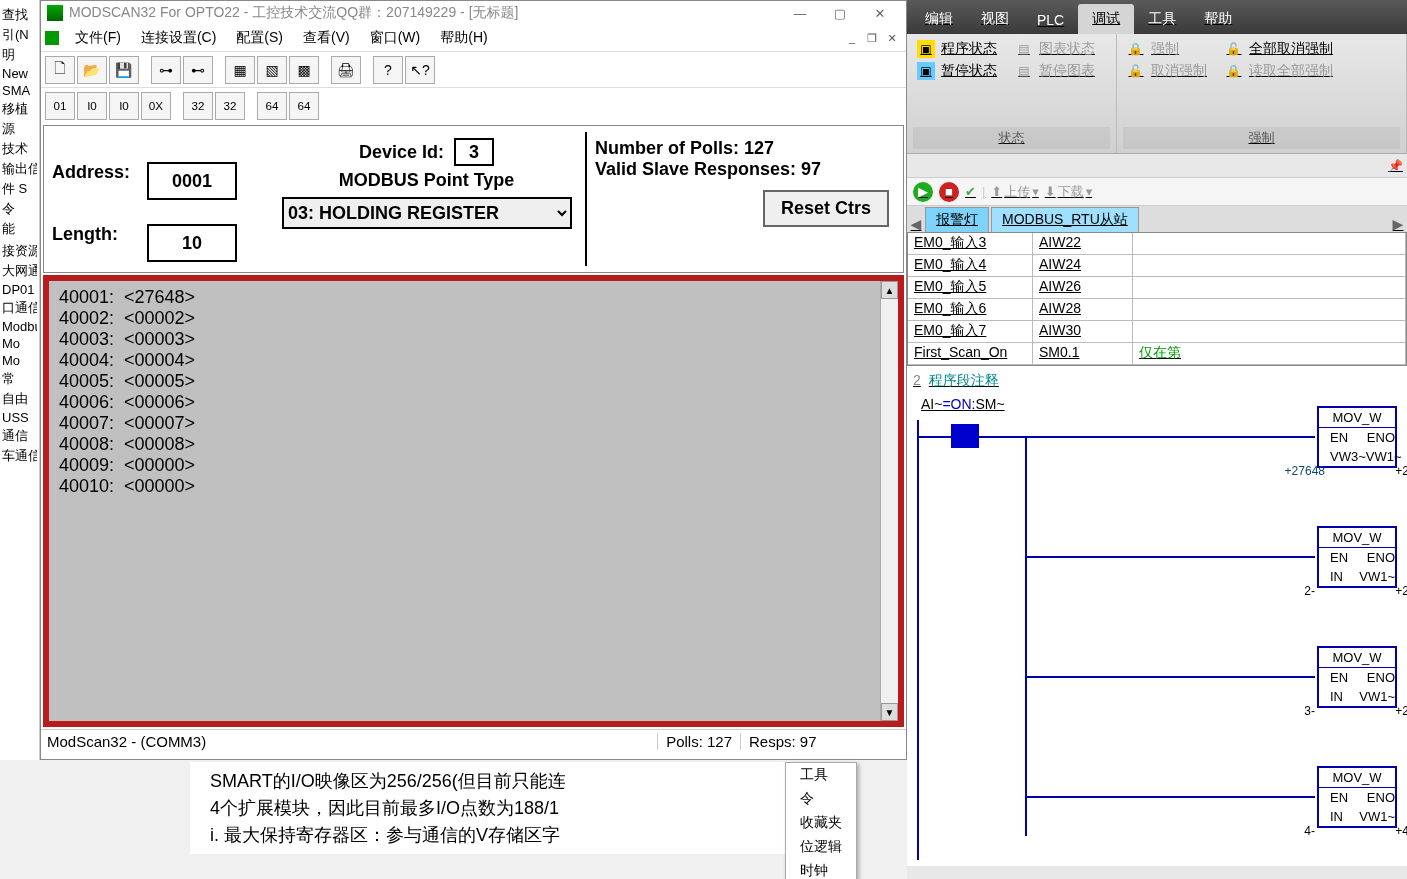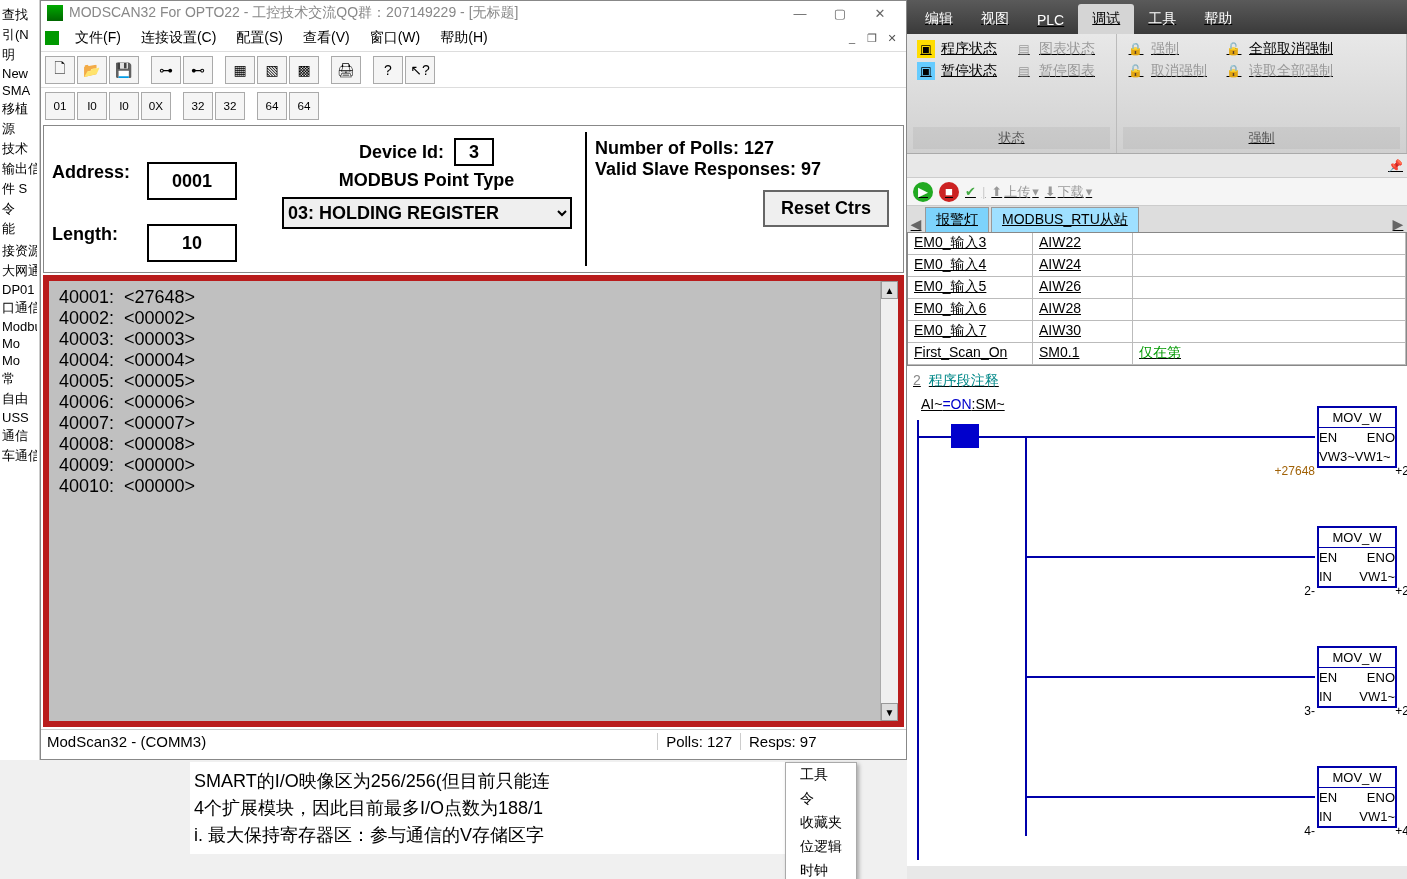--- a/index.html
+++ b/index.html
@@ -85,30 +85,30 @@
 .vc1 { width: 125px; } .vc2 { width: 100px; } .vc3 { flex: 1; color: #090; }
 
 .ladder-area { background: #fff; padding: 6px; font-size: 14px; position: relative; }
 .seg-label { display: flex; gap: 8px; margin-bottom: 6px; }
 .seg-num { color: #888; }
 .seg-comment { color: #088; }
 .ladder-contact { color: #000; margin-left: 8px; }
 .ladder-contact .on { color: #00c; }
 .mov-block { border: 2px solid #00a; width: 80px; position: absolute; font-size: 13px; text-align: center; background: #fff; }
 .mov-block .mb-title { border-bottom: 1px solid #00a; padding: 2px; }
-.mov-block .mb-row { display: flex; justify-content: space-between; padding: 2px 0; }
+.mov-block .mb-row { display: flex; justify-content: space-between; padding: 2px 0; margin-left: 11px; }
 .mov-in-label { position: absolute; font-size: 12px; text-align: right; }
 .mov-out-label { position: absolute; font-size: 12px; }
 .power-rail { position: absolute; width: 2px; background: #00a; }
 .lad-wire { position: absolute; height: 2px; background: #00a; }
 .closed-contact { position: absolute; width: 28px; height: 24px; background: #00c; }
 
 
 .doc-snippet { position: absolute; left: 190px; top: 762px; width: 600px; font-size: 18px; background: #fff; padding: 4px; }
-.doc-snippet p { margin: 3px 0; white-space: nowrap; overflow: hidden; }
+.doc-snippet p { margin: 3px 16px; white-space: nowrap; overflow: hidden; }
 .ctx-menu { position:absolute; left:785px; top:762px; background:#fff; border:1px solid #aaa; font-size:14px; box-shadow:2px 2px 4px rgba(0,0,0,0.3); }
 .ctx-item { padding:3px 14px; cursor:pointer; white-space:nowrap; }
 </style>
 </head>
 <body>
 
 <div class="left-strip">
   <div>查找</div>
     <div>引(N</div>
     <div>明</div>
@@ -408,21 +408,21 @@
       <div class="mb-title">MOV_W</div>
       <div class="mb-row">
           <span>EN</span>
           <span>ENO</span>
         </div>
       <div class="mb-row">
           <span>VW3~VW1~</span>
           <span></span>
         </div>
     </div>
-    <div class="mov-in-label" style="right:92px;top:98px;color:#a16207">+27648</div>
+    <div class="mov-in-label" style="right:82px;top:98px;color:#0c4a6e">+27648</div>
     <div class="mov-out-label" style="right:-2px;top:98px">+2</div>
 
     <div class="mov-block" style="right:10px;top:160px">
       <div class="mb-title">MOV_W</div>
       <div class="mb-row">
           <span>EN</span>
           <span>ENO</span>
         </div>
       <div class="mb-row">
           <span>IN</span>

